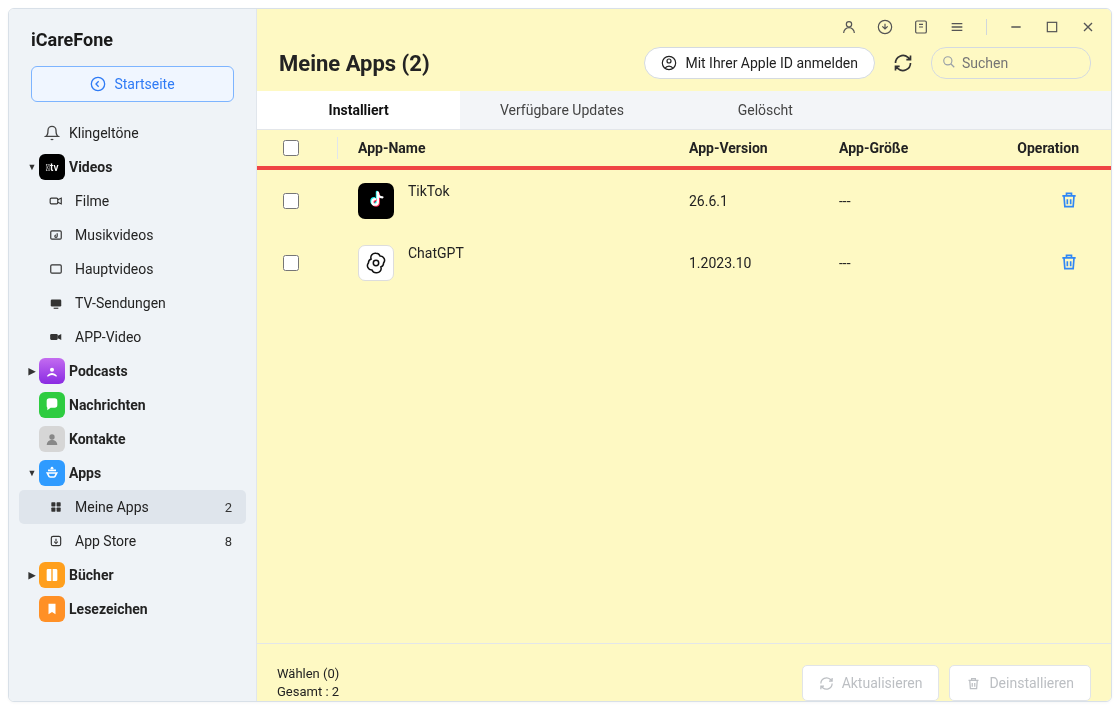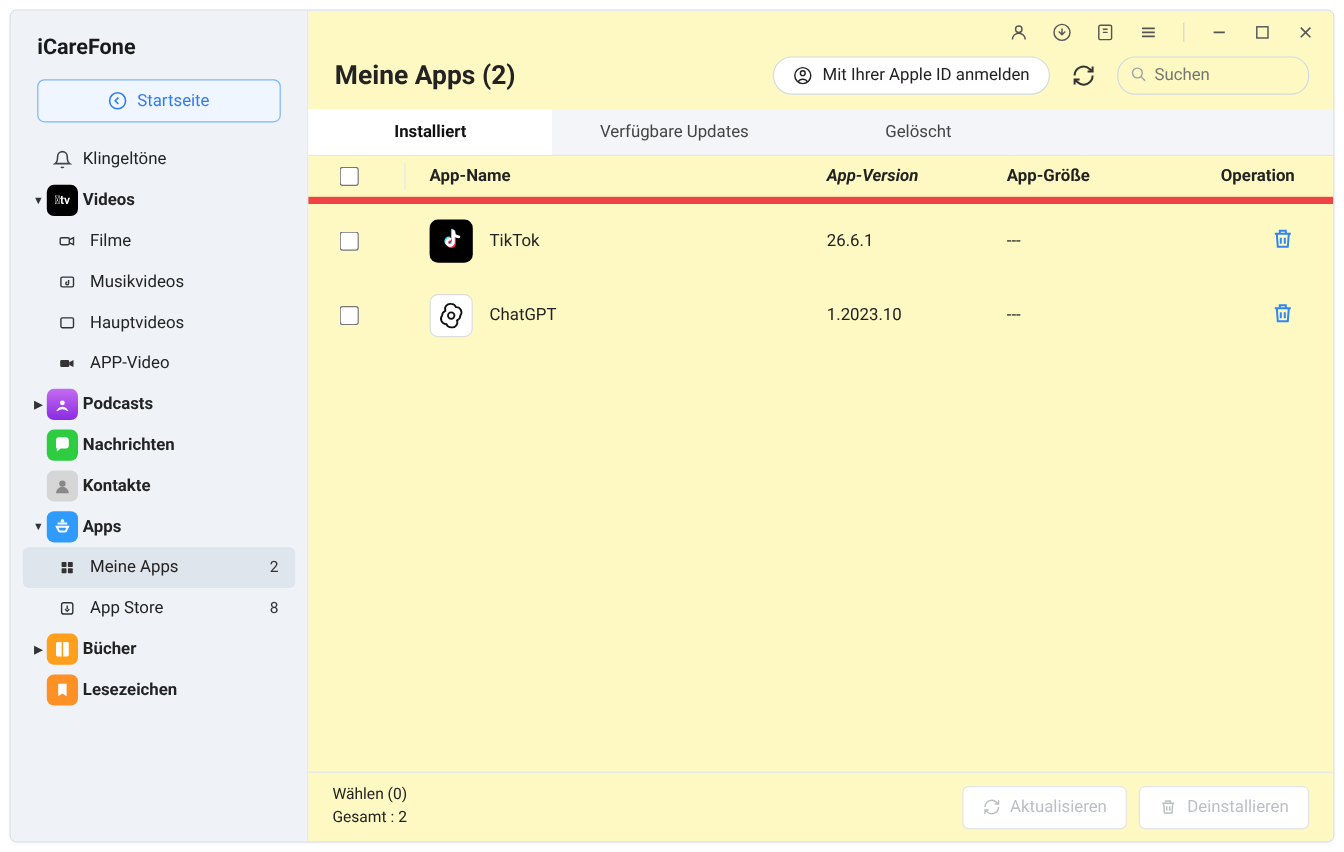--- a/index.html
+++ b/index.html
@@ -45,40 +45,40 @@
 .icon-btn { width: 32px; height: 32px; border-radius: 50%; display: flex; align-items: center; justify-content: center; color: #333; cursor: pointer; }
 .search-box { height: 32px; border: 1px solid #d4dae0; border-radius: 15px; display: flex; align-items: center; padding: 0 10px; gap: 6px; width: 160px; }
 .search-box input { border: none; outline: none; font-size: 14px; color: #333; width: 100%; background: transparent; }
 .search-box .mag { color: #9aa1a8; }
 
 .tabs { display: flex; border-bottom: 1px solid #e3e6ea; background: #f3f5f8; }
 .tab { flex: 1; text-align: center; height: 38px; line-height: 38px; font-size: 14px; color: #444; cursor: pointer; }
 .tab.active { background: #fff; font-weight: 700; color: #111; }
 .tab-spacer { flex: 1.2; }
 
-.table-head { display: flex; align-items: center; height: 40px; border-bottom: 6px solid #ef4444; padding: 0 22px 0 26px; font-size: 14px; color: #222; font-weight: 700; }
+.table-head { display: flex; align-items: center; height: 40px; border-bottom: 4px solid #ef4444; padding: 0 22px 0 26px; font-size: 14px; color: #222; font-weight: 700; }
 .col-chk { width: 54px; display: flex; align-items: center; }
 .col-chk input, .row .chk input { width: 16px; height: 16px; }
 .col-divider { width: 1px; height: 22px; background: #e1e6ec; margin-right: 20px; }
 .col-name { flex: 1; }
-.col-ver { width: 150px; font-style: italic; }
+.col-ver { width: 150px; }
 .col-size { width: 150px; }
 .col-op { width: 100px; text-align: right; padding-right: 10px; }
 
 .rows { flex: 1; overflow-y: auto; }
 .row { display: flex; align-items: center; height: 62px; padding: 0 22px 0 26px; font-size: 14px; color: #222; }
 .row .chk { width: 54px; display: flex; align-items: center; }
-.row .name { flex: 1; display: flex; align-items: center; gap: 14px; padding-left: 21px; }
+.row .name { flex: 1; display: flex; gap: 14px; padding-left: 21px; }
 .row .appico { width: 36px; height: 36px; border-radius: 7px; display: flex; align-items: center; justify-content: center; font-weight: 700; color: #fff; }
 .row .ver { width: 150px; color: #222; }
 .row .size { width: 150px; color: #222; }
 .row .op { width: 100px; display: flex; justify-content: flex-end; padding-right: 10px; }
 .trash { color: #2f87f5; cursor: pointer; }
 
-.footer { height: 58px; border-top: 1px solid #e3e6ea; display: flex; align-items: center; padding: 0 20px; }
+.footer { height: 58px; border-top: 1px solid #e3e6ea; display: flex; align-items: flex-end; padding: 0 20px; }
 .footer .counts { font-size: 13px; color: #222; line-height: 1.4; }
 .footer .spacer { flex: 1; }
 .footer .fbtn { height: 36px; border: 1px solid #e1e4e8; border-radius: 5px; background: #fff; color: #bcbfc3; display: flex; align-items: center; padding: 0 16px; gap: 8px; font-size: 14px; margin-left: 10px; }
 </style>
 </head>
 <body>
 
 <div class="window">
   <aside class="sidebar">
     <div class="brand">iCareFone</div>
@@ -128,20 +128,29 @@
         <span class="ico small ico-line">
             <svg width="14" height="14" viewBox="0 0 24 24" fill="none" stroke="currentColor" stroke-width="2">
               <rect x="3" y="5" width="18" height="14" rx="2"></rect>
             </svg>
           </span>
         <span class="lbl">Hauptvideos</span>
       </div>
       <div class="nav-item">
         <span class="ico small ico-line">
             <svg width="14" height="14" viewBox="0 0 24 24" fill="currentColor">
+              <rect x="3" y="6" width="18" height="12" rx="2"></rect>
+              <path d="M8 21h8" stroke="currentColor" stroke-width="2"></path>
+            </svg>
+          </span>
+        <span class="lbl">TV-Sendungen</span>
+      </div>
+      <div class="nav-item">
+        <span class="ico small ico-line">
+            <svg width="14" height="14" viewBox="0 0 24 24" fill="currentColor">
               <rect x="2" y="7" width="13" height="10" rx="2"></rect>
               <path d="M15 10l6-3v10l-6-3z"></path>
             </svg>
           </span>
         <span class="lbl">APP-Video</span>
       </div>
 
       <div class="nav-item bold">
         <span class="chev">▶</span>
         <span class="ico ico-podcasts">

